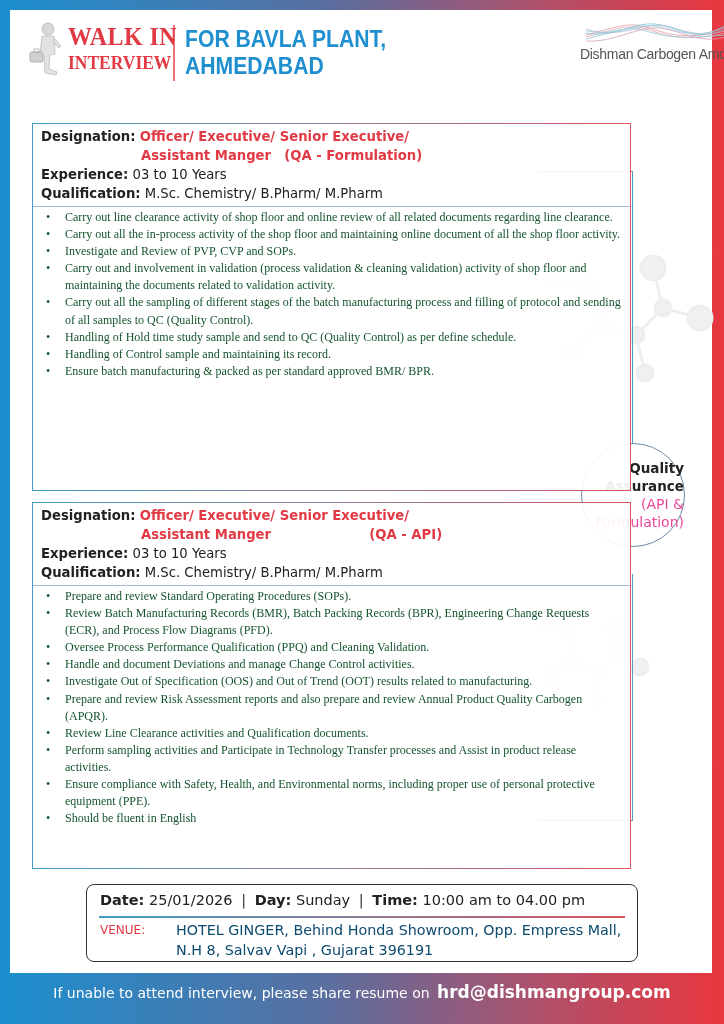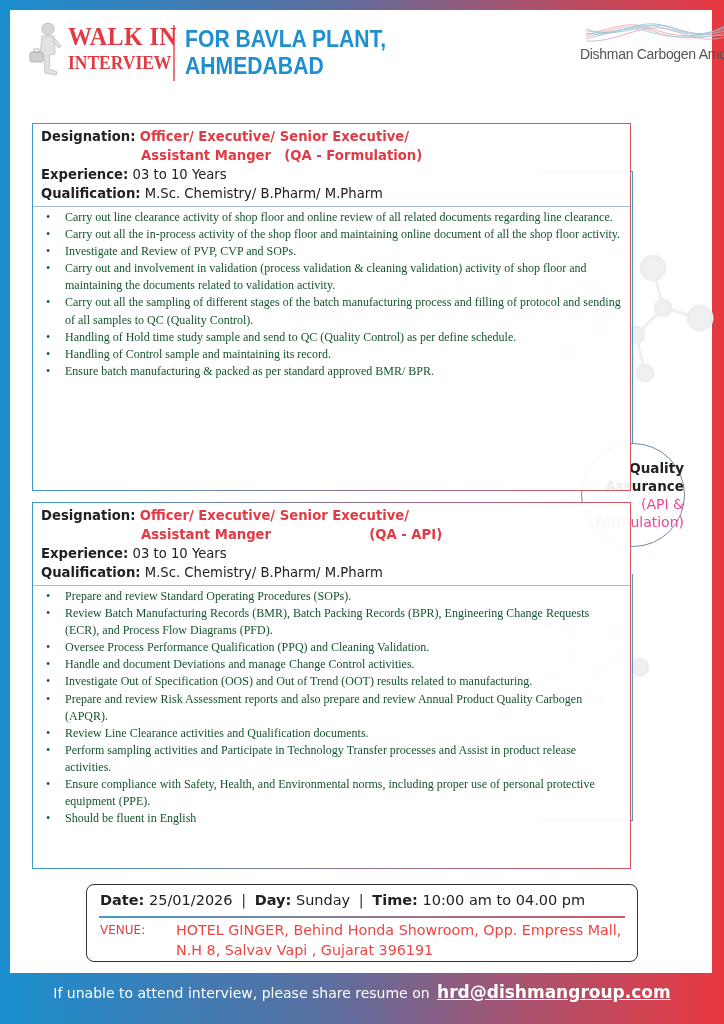--- a/index.html
+++ b/index.html
@@ -61,25 +61,25 @@
   
   .venue {
     position: absolute; left: 86px; top: 884px; width: 552px; height: 78px;
     border: 1.5px solid #333; border-radius: 8px; background: #fff; padding-left: 41px;
   }
   .venue-row1 { position: absolute; left: 13px; top: 5px; font-size: 14.5px; line-height: 20px; white-space: nowrap; color: #222; }
   .venue-row1 b { font-weight: 700; }
   .venue-row1 .pipe { display: inline-block; margin: 0 4px; color: #333; }
   .venue-rule { position: absolute; left: 12px; right: 12px; top: 31px; height: 2px; background: linear-gradient(90deg, #3fa0c9, #d85561); }
   .venue-lbl { position: absolute; left: 13px; top: 35px; font-size: 12px; font-weight: 400; color: #e23a44; line-height: 20px; }
-  .venue-addr { position: absolute; left: 89px; top: 35px; font-size: 14.3px; line-height: 20px; color: #ef4444; width: 460px; }
+  .venue-addr { position: absolute; left: 89px; top: 35px; font-size: 14.3px; line-height: 20px; color: #0c4a6e; width: 460px; }
 
   
   .footer { position: absolute; left: 0; top: 982px; width: 724px; text-align: center; color: #fff; font-size: 14px; white-space: nowrap; }
-  .footer .mail { font-weight: 700; font-size: 17px; margin-left: 3px; text-decoration: underline; }
+  .footer .mail { font-weight: 700; font-size: 17px; margin-left: 3px; }
 </style>
 </head>
 <body>
 
 <div class="sheet"></div>
 
 <svg class="watermark" viewBox="0 0 724 1024">
   <g stroke="#eceef0" stroke-width="3" fill="#eef0f2">
     <line x1="550" y1="277" x2="590" y2="287"></line>
       <line x1="590" y1="287" x2="600" y2="325"></line>

